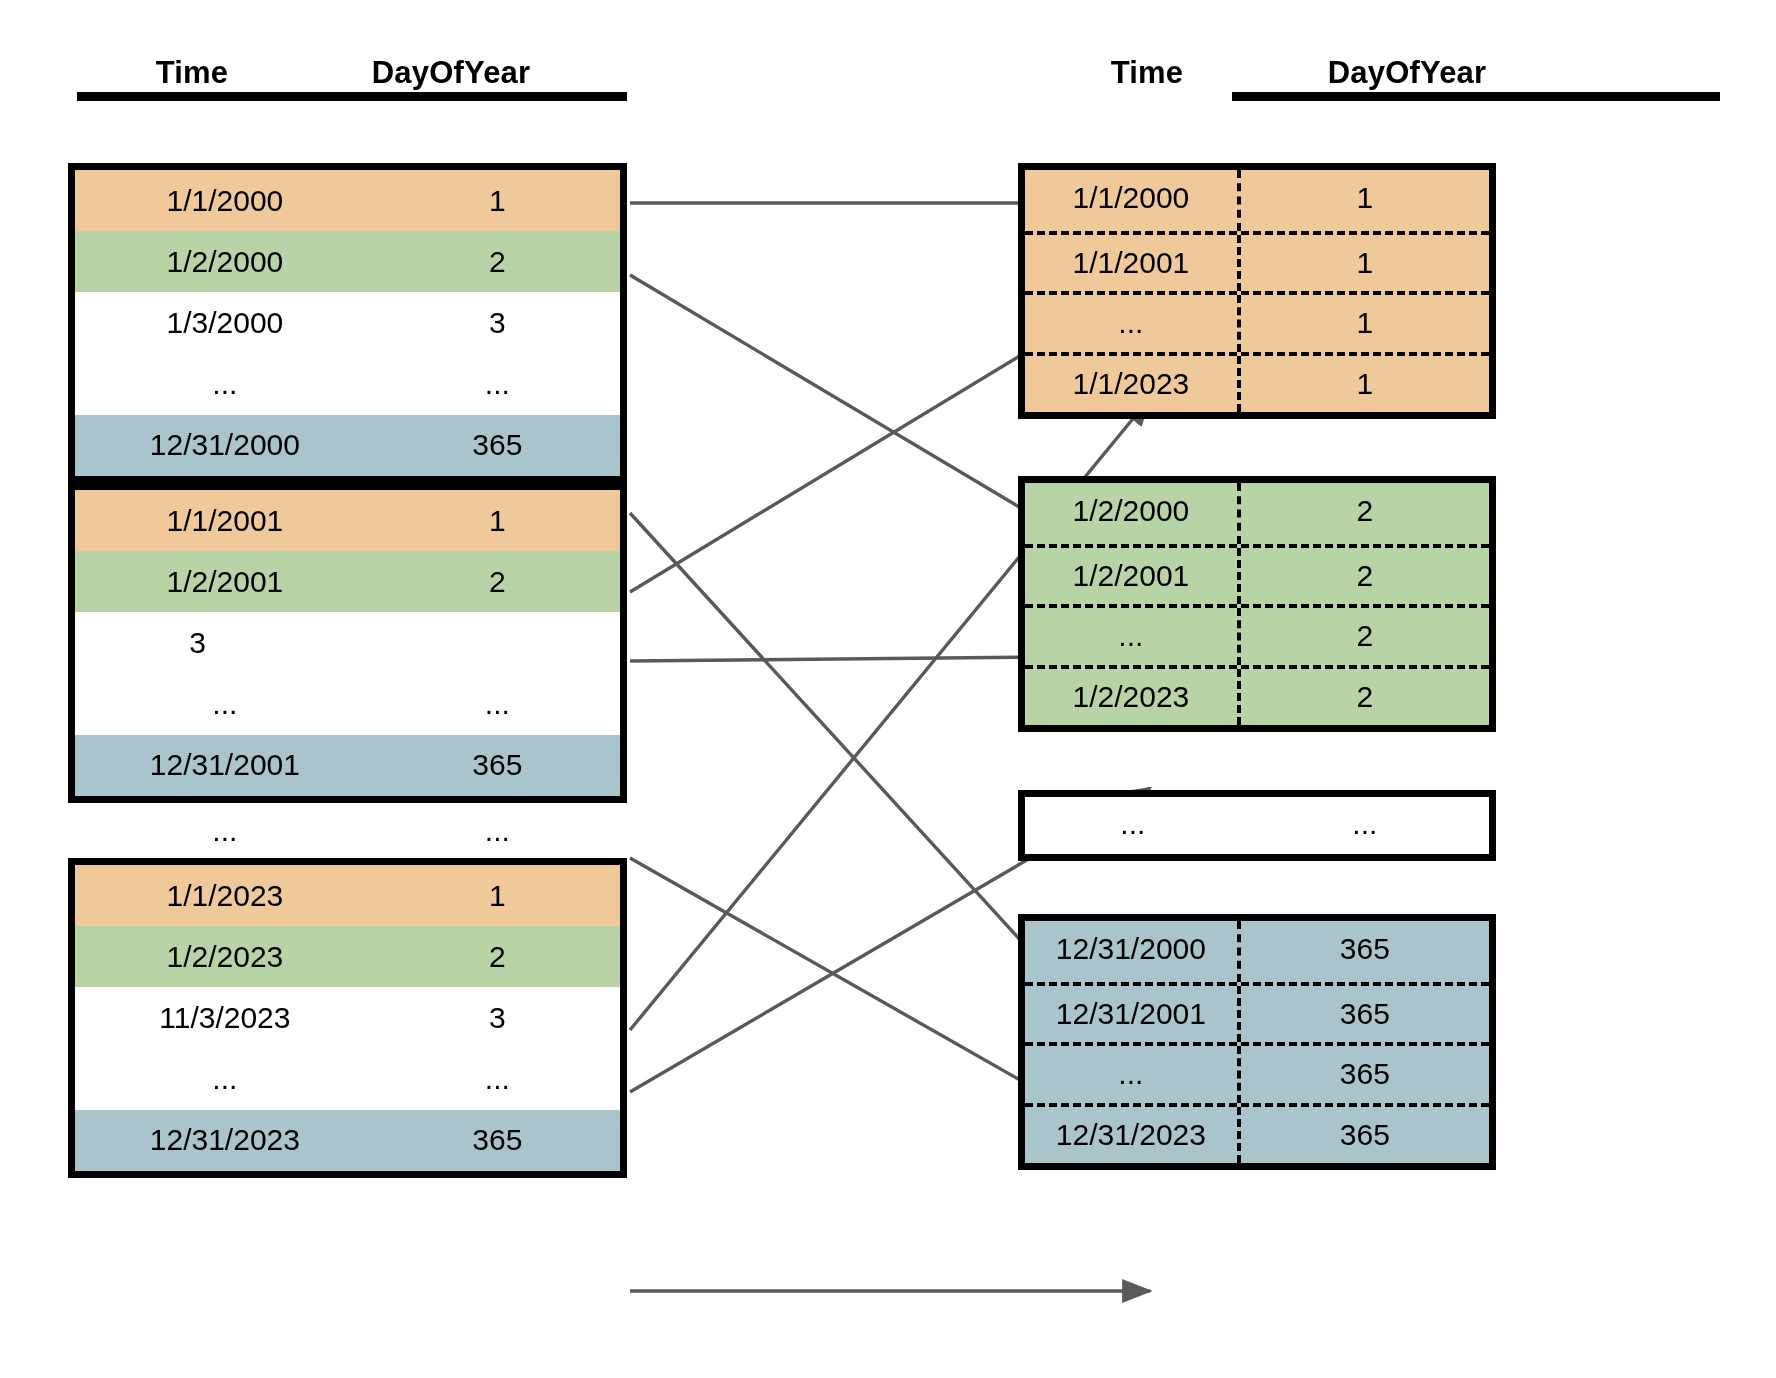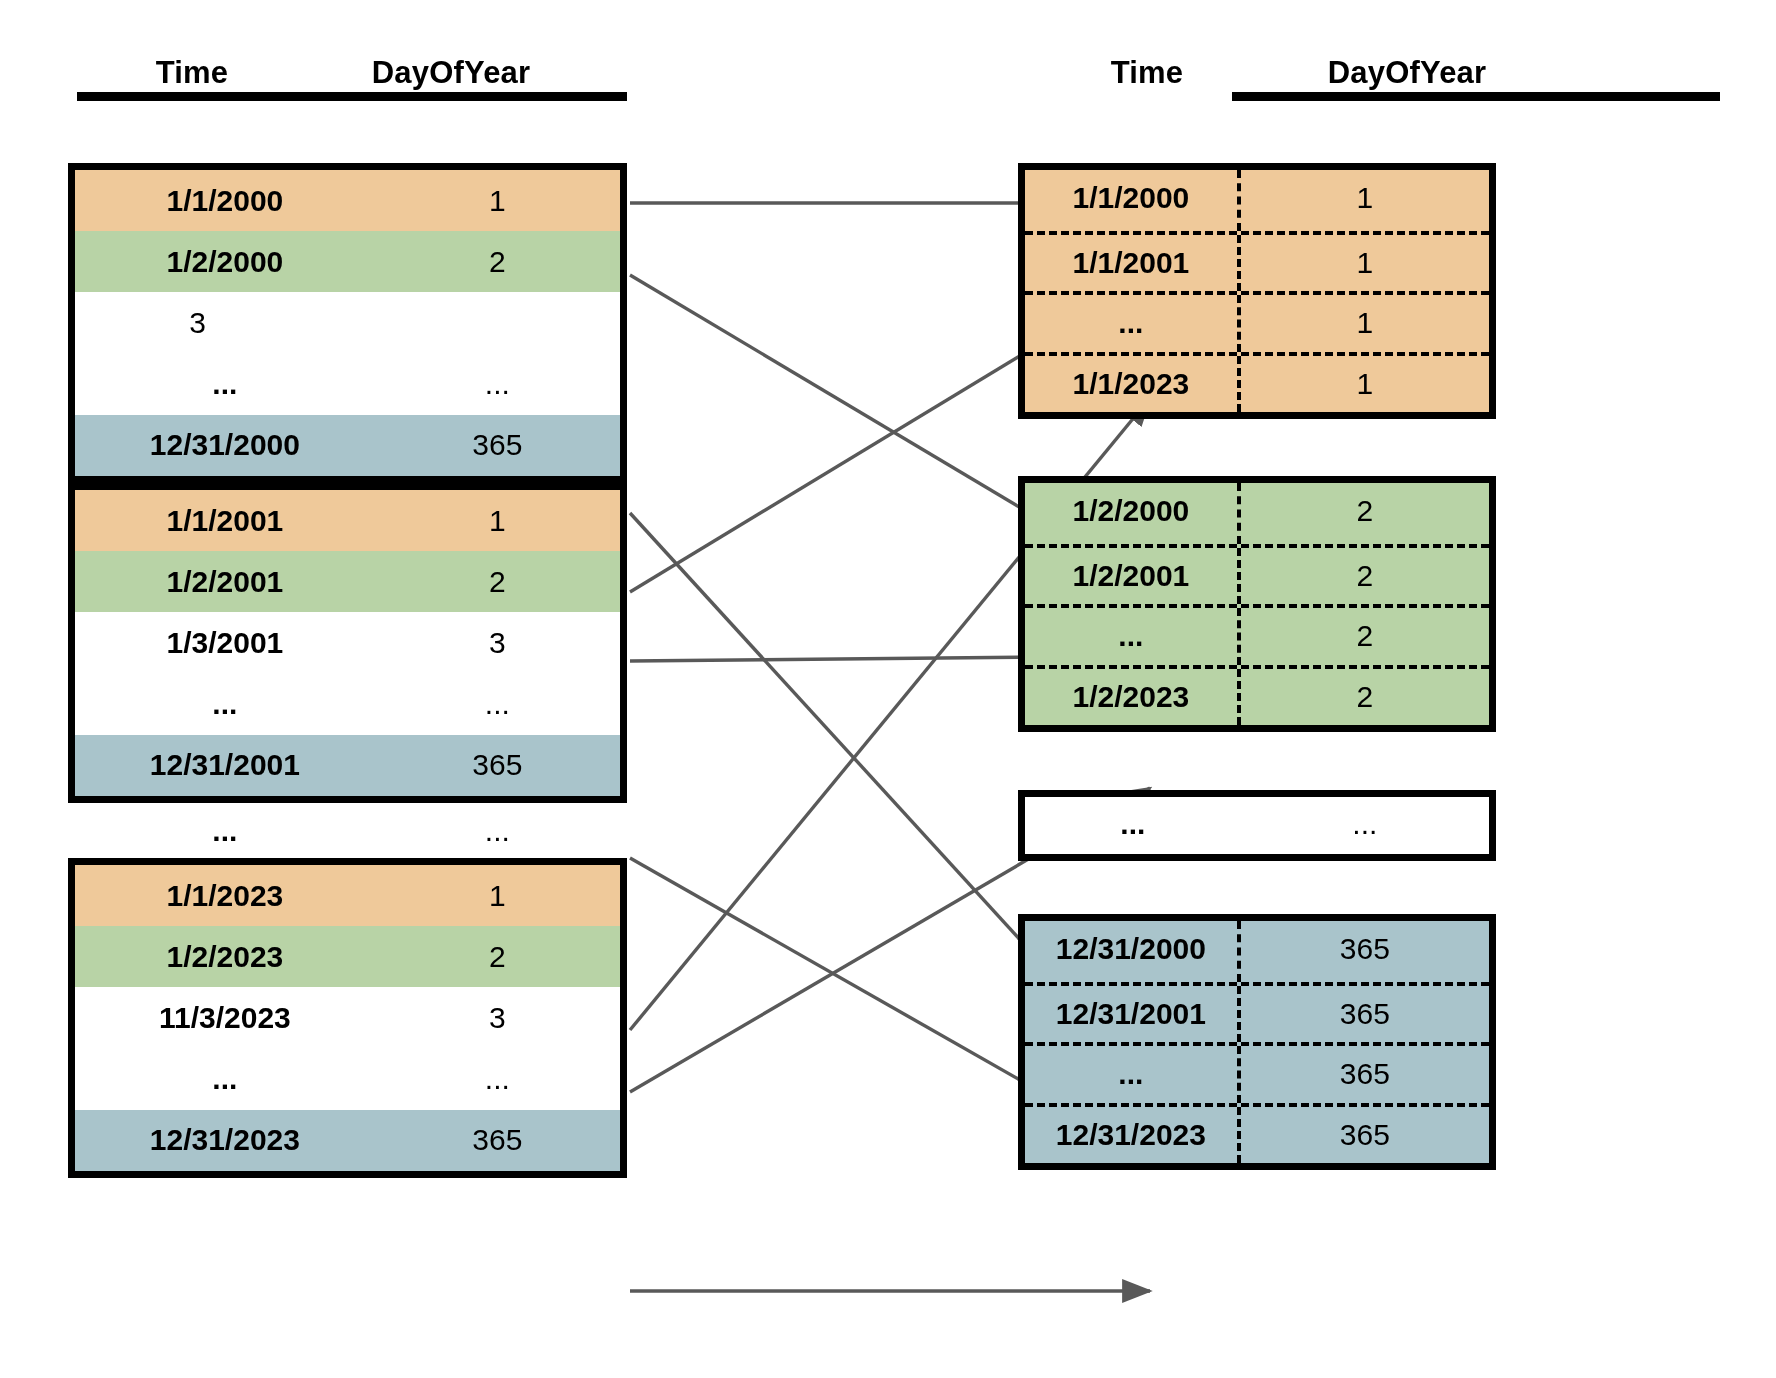--- a/index.html
+++ b/index.html
@@ -6,21 +6,21 @@
   body{width:1776px;height:1378px;position:relative;overflow:hidden;
        font-family:"Liberation Sans","DejaVu Sans",sans-serif;color:#000;}
   #stage{position:absolute;left:0;top:0;width:1776px;height:1378px;}
 
   .hdr{position:absolute;font-weight:bold;font-size:31px;letter-spacing:.2px;
        text-align:center;white-space:nowrap;}
   .hdrrule{position:absolute;background:#000;height:9px;}
 
   .block{position:absolute;box-sizing:border-box;border:7px solid #000;background:#fff;}
   .row{position:relative;display:flex;align-items:center;box-sizing:border-box;width:100%;}
-  .cellT{box-sizing:border-box;text-align:center;font-size:30px;white-space:nowrap;font-weight:bold;}
+  .cellT{box-sizing:border-box;text-align:center;font-size:30px;white-space:nowrap;}
   .cellD{box-sizing:border-box;text-align:center;font-size:30px;white-space:nowrap;}
 
   
   .lblock .cellT{width:55%;}
   .lblock .cellD{width:45%;}
 
   
   .rblock .cellT{width:46.5%;}
   .rblock .cellD{width:53.5%;}
   .rblock .row + .row{border-top:4px dashed #000;}
@@ -69,20 +69,21 @@
   <div class="block lblock" style="left:68px;top:163px;width:559px;height:320px;">
       <div class="row" style="height: 61.2px; background: rgb(239, 201, 154);">
         <div class="cellT">1/1/2000</div>
         <div class="cellD">1</div>
       </div>
       <div class="row" style="height: 61.2px; background: rgb(184, 211, 166);">
         <div class="cellT">1/2/2000</div>
         <div class="cellD">2</div>
       </div>
       <div class="row" style="height: 61.2px; background: rgb(255, 255, 255);">
+        <div class="cellT">1/3/2000</div>
         <div class="cellD">3</div>
       </div>
       <div class="row" style="height: 61.2px; background: rgb(255, 255, 255);">
         <div class="cellT">...</div>
         <div class="cellD">...</div>
       </div>
       <div class="row" style="height: 61.2px; background: rgb(169, 196, 203);">
         <div class="cellT">12/31/2000</div>
         <div class="cellD">365</div>
       </div>
@@ -91,21 +92,20 @@
   <div class="block lblock" style="left:68px;top:483px;width:559px;height:320px;">
       <div class="row" style="height: 61.2px; background: rgb(239, 201, 154);">
         <div class="cellT">1/1/2001</div>
         <div class="cellD">1</div>
       </div>
       <div class="row" style="height: 61.2px; background: rgb(184, 211, 166);">
         <div class="cellT">1/2/2001</div>
         <div class="cellD">2</div>
       </div>
       <div class="row" style="height: 61.2px; background: rgb(255, 255, 255);">
-        <div class="cellT">1/3/2001</div>
         <div class="cellD">3</div>
       </div>
       <div class="row" style="height: 61.2px; background: rgb(255, 255, 255);">
         <div class="cellT">...</div>
         <div class="cellD">...</div>
       </div>
       <div class="row" style="height: 61.2px; background: rgb(169, 196, 203);">
         <div class="cellT">12/31/2001</div>
         <div class="cellD">365</div>
       </div>

